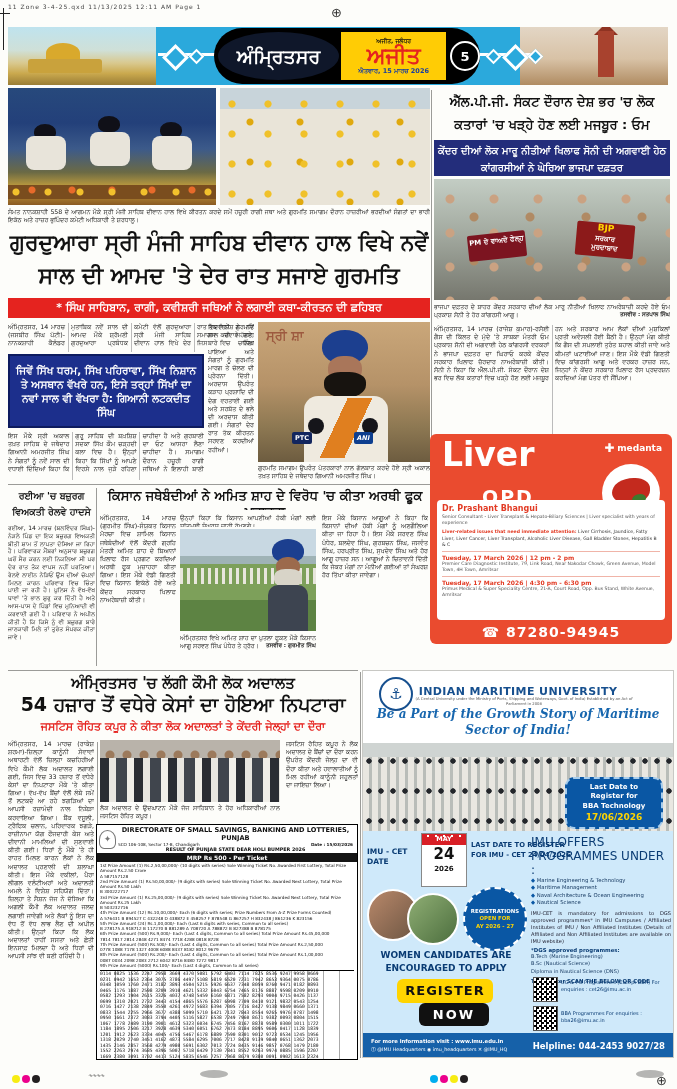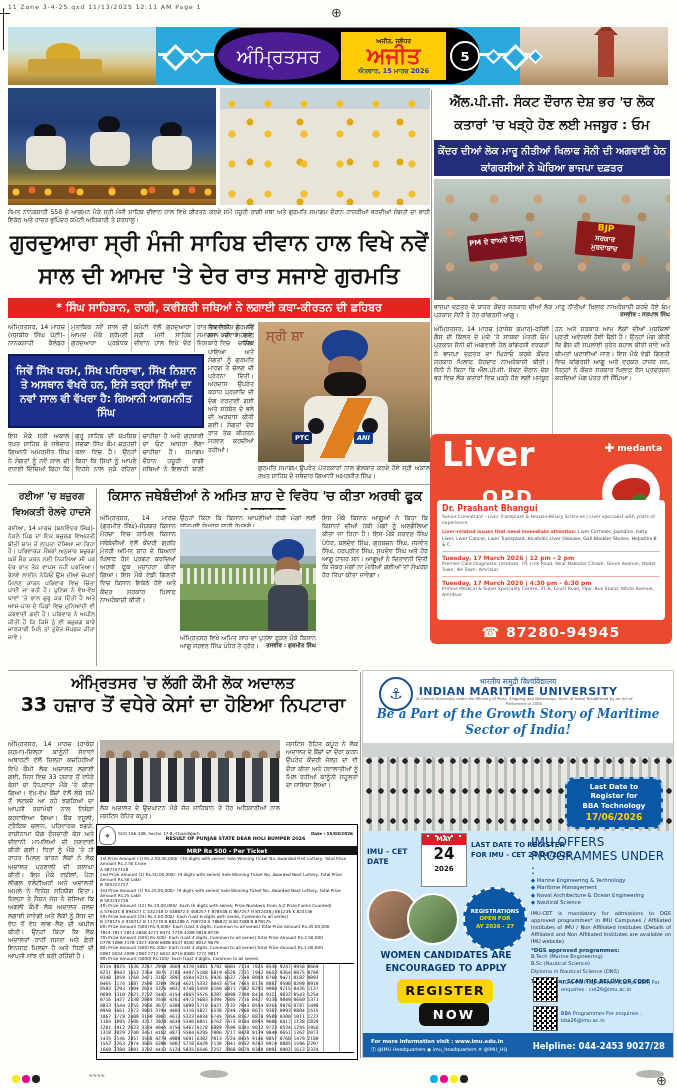--- a/index.html
+++ b/index.html
@@ -23,22 +23,22 @@
      background:linear-gradient(180deg,#bfe3ee 0%,#cfe0d8 40%,#d9c98f 62%,#caa94e 80%,#9a7d35 100%);}
   .mast-left .dome{position:absolute;left:38px;top:16px;width:34px;height:20px;background:#d9a92c;border-radius:50% 50% 8% 8%;}
   .mast-left .base{position:absolute;left:20px;top:32px;width:74px;height:14px;background:#c9a23c;border-radius:3px;}
   .mast-right{right:0;top:0;width:148px;height:58px;
      background:linear-gradient(180deg,#e3d6c5 0%,#d8c2a6 55%,#b08c62 100%);}
   .mast-right .tower{position:absolute;left:78px;top:4px;width:16px;height:46px;background:#a8422e;}
   .mast-right .spire{position:absolute;left:74px;top:-4px;width:0;height:0;border-left:12px solid transparent;border-right:12px solid transparent;border-bottom:12px solid #8f3322;}
   .diamond{width:13px;height:13px;border:3px solid #fff;background:#2ba9dc;transform:rotate(45deg);top:21px;}
   .diamond.small{width:7px;height:7px;border-width:2px;top:24px;}
   .mast-capsule{left:206px;top:1px;width:266px;height:56px;background:#000;border-radius:28px;display:flex;align-items:center;}
-  .mast-city{margin-left:4px;width:122px;height:48px;background:#4c1d95;border-radius:50%;color:#fff;
-     font-weight:normal;font-size:19px;display:flex;align-items:center;justify-content:center;}
+  .mast-city{margin-left:4px;width:122px;height:48px;background:#0f172a;border-radius:50%;color:#fff;
+     font-weight:bold;font-size:19px;display:flex;align-items:center;justify-content:center;}
   .mast-mid{width:106px;height:48px;background:#ffcc05;margin-left:2px;display:flex;flex-direction:column;align-items:center;justify-content:center;}
   .mast-edition{font-size:6px;color:#111;font-weight:bold;}
   .mast-title{font-size:22px;font-weight:bold;color:#e5231f;line-height:1;}
   .mast-date{font-size:6.5px;color:#1a3f9f;font-weight:bold;}
   .mast-page{width:26px;height:26px;margin-left:4px;border-radius:50%;background:#000;border:2px solid #fff;
      color:#fff;font-weight:bold;font-size:13px;display:flex;align-items:center;justify-content:center;}
 
   
   .vr{background:#9b9b98;width:1px;}
   .hr{background:#9b9b98;height:1px;}
@@ -268,21 +268,21 @@
     <div class="body" style="left:82px;top:44px;"></div>
     <div class="body" style="left:144px;"></div>
     <div class="flowers"></div>
   </div>
   <div class="abs s1-photoB"></div>
   <div class="abs s1-caption cap ovh">ਸੰਮਤ ਨਾਨਕਸ਼ਾਹੀ 558 ਦੇ ਆਗਮਨ ਮੌਕੇ ਸ੍ਰੀ ਮੰਜੀ ਸਾਹਿਬ ਦੀਵਾਨ ਹਾਲ ਵਿਖੇ ਕੀਰਤਨ ਕਰਦੇ ਸਮੇਂ ਹਜ਼ੂਰੀ ਰਾਗੀ ਜਥਾ ਅਤੇ ਗੁਰਮਤਿ ਸਮਾਗਮ ਦੌਰਾਨ ਹਾਜ਼ਰੀਆਂ ਭਰਦੀਆਂ ਸੰਗਤਾਂ ਦਾ ਭਾਰੀ ਇਕੱਠ ਅਤੇ ਹਾਜ਼ਰ ਭੁਪਿੰਦਰ ਕਮੇਟੀ ਅਧਿਕਾਰੀ ਤੇ ਸ਼ਰਧਾਲੂ।</div>
   <div class="abs s1-headline ovh">ਗੁਰਦੁਆਰਾ ਸ੍ਰੀ ਮੰਜੀ ਸਾਹਿਬ ਦੀਵਾਨ ਹਾਲ ਵਿਖੇ ਨਵੇਂ ਸਾਲ ਦੀ ਆਮਦ 'ਤੇ ਦੇਰ ਰਾਤ ਸਜਾਏ ਗੁਰਮਤਿ ਸਮਾਗਮ</div>
   <div class="abs s1-subhead ovh">* ਸਿੰਘ ਸਾਹਿਬਾਨ, ਰਾਗੀ, ਕਵੀਸ਼ਰੀ ਜਥਿਆਂ ਨੇ ਲਗਾਈ ਕਥਾ-ਕੀਰਤਨ ਦੀ ਛਹਿਬਰ</div>
   <div class="abs s1-top bodytxt cols4 ovh">ਅੰਮ੍ਰਿਤਸਰ, 14 ਮਾਰਚ (ਜਸਬੀਰ ਸਿੰਘ ਪੱਟੀ)-ਨਾਨਕਸ਼ਾਹੀ ਕੈਲੰਡਰ ਮੁਤਾਬਿਕ ਨਵੇਂ ਸਾਲ ਦੀ ਆਮਦ ਮੌਕੇ ਸ਼੍ਰੋਮਣੀ ਗੁਰਦੁਆਰਾ ਪ੍ਰਬੰਧਕ ਕਮੇਟੀ ਵੱਲੋਂ ਗੁਰਦੁਆਰਾ ਸ੍ਰੀ ਮੰਜੀ ਸਾਹਿਬ ਦੀਵਾਨ ਹਾਲ ਵਿਖੇ ਦੇਰ ਰਾਤ ਤੱਕ ਵਿਸ਼ੇਸ਼ ਗੁਰਮਤਿ ਸਮਾਗਮ ਕਰਵਾਏ ਗਏ, ਜਿਸ ਵਿਚ ਸਿੰਘ ਸਾਹਿਬਾਨ, ਰਾਗੀ ਤੇ ਕਵੀਸ਼ਰੀ ਜਥਿਆਂ ਨੇ ਕਥਾ-ਕੀਰਤਨ ਦੀ ਛਹਿਬਰ ਲਗਾਈ।</div>
   <div class="abs quote-box">
-      <span>ਜਿਵੇਂ ਸਿੱਖ ਧਰਮ, ਸਿੱਖ ਪਹਿਰਾਵਾ, ਸਿੱਖ ਨਿਸ਼ਾਨ ਤੇ ਅਸਥਾਨ ਵੱਖਰੇ ਹਨ, ਇਸੇ ਤਰ੍ਹਾਂ ਸਿੱਖਾਂ ਦਾ ਨਵਾਂ ਸਾਲ ਵੀ ਵੱਖਰਾ ਹੈ: ਗਿਆਨੀ ਆਗਮਨੀਤ ਸਿੰਘ</span>
+      <span>ਜਿਵੇਂ ਸਿੱਖ ਧਰਮ, ਸਿੱਖ ਪਹਿਰਾਵਾ, ਸਿੱਖ ਨਿਸ਼ਾਨ ਤੇ ਅਸਥਾਨ ਵੱਖਰੇ ਹਨ, ਇਸੇ ਤਰ੍ਹਾਂ ਸਿੱਖਾਂ ਦਾ ਨਵਾਂ ਸਾਲ ਵੀ ਵੱਖਰਾ ਹੈ: ਗਿਆਨੀ ਲਟਕਦੀਤ ਸਿੰਘ</span>
     </div>
   <div class="abs s1-bot bodytxt cols3 ovh">ਇਸ ਮੌਕੇ ਸ੍ਰੀ ਅਕਾਲ ਤਖ਼ਤ ਸਾਹਿਬ ਦੇ ਜਥੇਦਾਰ ਗਿਆਨੀ ਅਮਰਜੀਤ ਸਿੰਘ ਨੇ ਸੰਗਤਾਂ ਨੂੰ ਨਵੇਂ ਸਾਲ ਦੀ ਵਧਾਈ ਦਿੰਦਿਆਂ ਕਿਹਾ ਕਿ ਗੁਰੂ ਸਾਹਿਬ ਦੀ ਬਖ਼ਸ਼ਿਸ਼ ਸਦਕਾ ਸਿੱਖ ਕੌਮ ਚੜ੍ਹਦੀ ਕਲਾ ਵਿਚ ਹੈ। ਉਨ੍ਹਾਂ ਕਿਹਾ ਕਿ ਸਿੱਖਾਂ ਨੂੰ ਆਪਣੇ ਵਿਰਸੇ ਨਾਲ ਜੁੜੇ ਰਹਿਣਾ ਚਾਹੀਦਾ ਹੈ ਅਤੇ ਗੁਰਬਾਣੀ ਦਾ ਓਟ ਆਸਰਾ ਲੈਣਾ ਚਾਹੀਦਾ ਹੈ। ਸਮਾਗਮ ਦੌਰਾਨ ਹਜ਼ੂਰੀ ਰਾਗੀ ਜਥਿਆਂ ਨੇ ਇਲਾਹੀ ਬਾਣੀ ਦਾ ਰਸਭਿੰਨਾ ਕੀਰਤਨ ਕੀਤਾ।</div>
   <div class="abs s1-col4 bodytxt ovh">ਵਿਦਵਾਨਾਂ ਨੇ ਨਵੇਂ ਸਾਲ ਦੀ ਮਹੱਤਤਾ ਬਾਰੇ ਚਾਨਣਾ ਪਾਇਆ ਅਤੇ ਸੰਗਤਾਂ ਨੂੰ ਗੁਰਮਤਿ ਮਾਰਗ ਤੇ ਚੱਲਣ ਦੀ ਪ੍ਰੇਰਨਾ ਦਿੱਤੀ। ਅਰਦਾਸ ਉਪਰੰਤ ਕੜਾਹ ਪ੍ਰਸ਼ਾਦਿ ਦੀ ਦੇਗ ਵਰਤਾਈ ਗਈ ਅਤੇ ਸਰਬੱਤ ਦੇ ਭਲੇ ਦੀ ਅਰਦਾਸ ਕੀਤੀ ਗਈ। ਸੰਗਤਾਂ ਦੇਰ ਰਾਤ ਤੱਕ ਕੀਰਤਨ ਸਰਵਣ ਕਰਦੀਆਂ ਰਹੀਆਂ।</div>
   <div class="abs s1-photo2">
     <div class="sign">ਸ੍ਰੀ ਸ਼ਾ</div>
     <div class="turban"></div>
     <div class="face"></div>
     <div class="beard"></div>
     <div class="torso"></div>
     <div class="sash"></div>
@@ -360,33 +360,35 @@
     <span>ਅੰਮ੍ਰਿਤਸਰ ਵਿਖੇ ਅਮਿਤ ਸ਼ਾਹ ਦਾ ਪੁਤਲਾ ਫੂਕਣ ਮੌਕੇ ਕਿਸਾਨ ਆਗੂ ਸਰਵਣ ਸਿੰਘ ਪੰਧੇਰ ਤੇ ਹ੍ਰੋਰ।</span>
     <span class="credit" style="float:right;">ਤਸਵੀਰ : ਗੁਰਮੀਤ ਸਿੰਘ</span>
   </div>
   <div class="abs s4-right bodytxt ovh">ਇਸ ਮੌਕੇ ਕਿਸਾਨ ਆਗੂਆਂ ਨੇ ਕਿਹਾ ਕਿ ਕਿਸਾਨਾਂ ਦੀਆਂ ਹੱਕੀ ਮੰਗਾਂ ਨੂੰ ਅਣਗੌਲਿਆ ਕੀਤਾ ਜਾ ਰਿਹਾ ਹੈ। ਇਸ ਮੌਕੇ ਸਰਵਣ ਸਿੰਘ ਪੰਧੇਰ, ਬਲਦੇਵ ਸਿੰਘ, ਗੁਰਬਚਨ ਸਿੰਘ, ਜਸਵੰਤ ਸਿੰਘ, ਹਰਪ੍ਰੀਤ ਸਿੰਘ, ਸੁਖਦੇਵ ਸਿੰਘ ਅਤੇ ਹੋਰ ਆਗੂ ਹਾਜ਼ਰ ਸਨ। ਆਗੂਆਂ ਨੇ ਚਿਤਾਵਨੀ ਦਿੱਤੀ ਕਿ ਜੇਕਰ ਮੰਗਾਂ ਨਾ ਮੰਨੀਆਂ ਗਈਆਂ ਤਾਂ ਸੰਘਰਸ਼ ਹੋਰ ਤਿੱਖਾ ਕੀਤਾ ਜਾਵੇਗਾ।</div>
 
   <div class="abs hr" style="left:8px;top:670px;width:350px;"></div>
   <div class="abs vr" style="left:360px;top:672px;height:386px;"></div>
   <div class="abs vr" style="left:97px;top:742px;height:314px;"></div>
 
   <div class="abs s5-kicker ovh">ਅੰਮ੍ਰਿਤਸਰ 'ਚ ਲੱਗੀ ਕੌਮੀ ਲੋਕ ਅਦਾਲਤ</div>
-  <div class="abs s5-headline ovh">33 ਹਜ਼ਾਰ ਤੋਂ ਵਧੇਰੇ ਕੇਸਾਂ ਦਾ ਹੋਇਆ ਨਿਪਟਾਰਾ</div>
+  <div class="abs s5-headline ovh">54 ਹਜ਼ਾਰ ਤੋਂ ਵਧੇਰੇ ਕੇਸਾਂ ਦਾ ਹੋਇਆ ਨਿਪਟਾਰਾ</div>
+  <div class="abs s5-subhead ovh">ਜਸਟਿਸ ਰੋਹਿਤ ਕਪੂਰ ਨੇ ਕੀਤਾ ਲੋਕ ਅਦਾਲਤਾਂ ਤੇ ਕੇਂਦਰੀ ਜੇਲ੍ਹਾਂ ਦਾ ਦੌਰਾ</div>
   <div class="abs s5-left bodytxt ovh">ਅੰਮ੍ਰਿਤਸਰ, 14 ਮਾਰਚ (ਰਾਕੇਸ਼ ਸ਼ਰਮਾ)-ਜ਼ਿਲ੍ਹਾ ਕਾਨੂੰਨੀ ਸੇਵਾਵਾਂ ਅਥਾਰਟੀ ਵੱਲੋਂ ਜ਼ਿਲ੍ਹਾ ਕਚਹਿਰੀਆਂ ਵਿਖੇ ਕੌਮੀ ਲੋਕ ਅਦਾਲਤ ਲਗਾਈ ਗਈ, ਜਿਸ ਵਿਚ 33 ਹਜ਼ਾਰ ਤੋਂ ਵਧੇਰੇ ਕੇਸਾਂ ਦਾ ਨਿਪਟਾਰਾ ਮੌਕੇ 'ਤੇ ਕੀਤਾ ਗਿਆ। ਵੱਖ-ਵੱਖ ਬੈਂਚਾਂ ਵੱਲੋਂ ਲੰਬੇ ਸਮੇਂ ਤੋਂ ਲਟਕਦੇ ਆ ਰਹੇ ਝਗੜਿਆਂ ਦਾ ਆਪਸੀ ਰਜ਼ਾਮੰਦੀ ਨਾਲ ਨਿਬੇੜਾ ਕਰਵਾਇਆ ਗਿਆ। ਬੈਂਕ ਵਸੂਲੀ, ਟ੍ਰੈਫਿਕ ਚਲਾਨ, ਪਰਿਵਾਰਕ ਝਗੜੇ, ਰਾਜ਼ੀਨਾਮਾ ਯੋਗ ਫੌਜਦਾਰੀ ਕੇਸ ਅਤੇ ਦੀਵਾਨੀ ਮਾਮਲਿਆਂ ਦੀ ਸੁਣਵਾਈ ਕੀਤੀ ਗਈ। ਧਿਰਾਂ ਨੂੰ ਮੌਕੇ 'ਤੇ ਹੀ ਰਾਹਤ ਮਿਲਣ ਕਾਰਨ ਲੋਕਾਂ ਨੇ ਲੋਕ ਅਦਾਲਤ ਪ੍ਰਣਾਲੀ ਦੀ ਸ਼ਲਾਘਾ ਕੀਤੀ। ਇਸ ਮੌਕੇ ਵਕੀਲਾਂ, ਪੈਰਾ ਲੀਗਲ ਵਲੰਟੀਅਰਾਂ ਅਤੇ ਅਦਾਲਤੀ ਅਮਲੇ ਨੇ ਵਿਸ਼ੇਸ਼ ਸਹਿਯੋਗ ਦਿੱਤਾ। ਜ਼ਿਲ੍ਹਾ ਤੇ ਸੈਸ਼ਨ ਜੱਜ ਨੇ ਦੱਸਿਆ ਕਿ ਅਗਲੀ ਕੌਮੀ ਲੋਕ ਅਦਾਲਤ ਜਲਦ ਲਗਾਈ ਜਾਵੇਗੀ ਅਤੇ ਲੋਕਾਂ ਨੂੰ ਇਸ ਦਾ ਵੱਧ ਤੋਂ ਵੱਧ ਲਾਭ ਲੈਣ ਦੀ ਅਪੀਲ ਕੀਤੀ। ਉਨ੍ਹਾਂ ਕਿਹਾ ਕਿ ਲੋਕ ਅਦਾਲਤਾਂ ਰਾਹੀਂ ਸਸਤਾ ਅਤੇ ਛੇਤੀ ਇਨਸਾਫ਼ ਮਿਲਦਾ ਹੈ ਅਤੇ ਧਿਰਾਂ ਦੀ ਆਪਸੀ ਸਾਂਝ ਵੀ ਬਣੀ ਰਹਿੰਦੀ ਹੈ।</div>
   <div class="abs s5-photo">
     <div class="heads"></div>
     <div class="row"></div>
   </div>
   <div class="abs s5-caption cap ovh">ਲੋਕ ਅਦਾਲਤ ਦੇ ਉਦਘਾਟਨ ਮੌਕੇ ਜੱਜ ਸਾਹਿਬਾਨ ਤੇ ਹੋਰ ਅਧਿਕਾਰੀਆਂ ਨਾਲ ਜਸਟਿਸ ਰੋਹਿਤ ਕਪੂਰ।</div>
   <div class="abs s5-right bodytxt ovh">ਜਸਟਿਸ ਰੋਹਿਤ ਕਪੂਰ ਨੇ ਲੋਕ ਅਦਾਲਤ ਦੇ ਬੈਂਚਾਂ ਦਾ ਦੌਰਾ ਕਰਨ ਉਪਰੰਤ ਕੇਂਦਰੀ ਜੇਲ੍ਹ ਦਾ ਵੀ ਦੌਰਾ ਕੀਤਾ ਅਤੇ ਹਵਾਲਾਤੀਆਂ ਨੂੰ ਮਿਲ ਰਹੀਆਂ ਕਾਨੂੰਨੀ ਸਹੂਲਤਾਂ ਦਾ ਜਾਇਜ਼ਾ ਲਿਆ।</div>
 
   <div class="abs lottery">
     <div class="lot-head">
       <div class="lot-emblem">✦</div>
       <div class="lot-headtxt">
+        <div class="lot-org">DIRECTORATE OF SMALL SAVINGS, BANKING AND LOTTERIES, PUNJAB</div>
         <div class="lot-subrow">
           <span>SCO 106-108, Sector 17-B, Chandigarh</span>
           <span style="font-weight:bold;">Date : 15/03/2026</span>
         </div>
         <div class="lot-result">RESULT OF PUNJAB STATE DEAR HOLI BUMPER 2026</div>
       </div>
     </div>
     <div class="lot-bar">MRP Rs 500 - Per Ticket</div>
     <div class="lot-lines">
         <div class="lot-line">1st Prize Amount (1) Rs.2,50,00,000/- (10 digits with series)  Sole Winning Ticket No. Awarded First Lottery, Total Prize Amount Rs.2.50 Crore</div>
@@ -423,21 +425,20 @@
         <div class="lot-grid-row">1318 2029 2740 3451 4162 4873 5584 6295 7006 7717 8428 9139 9840 0651 1362 2073</div>
         <div class="lot-grid-row">1435 2146 2857 3568 4279 4980 5691 6302 7013 7724 8435 9146 9857 0768 1479 2180</div>
         <div class="lot-grid-row">1552 2263 2974 3685 4396 5007 5718 6429 7130 7841 8552 9263 9974 0885 1596 2207</div>
         <div class="lot-grid-row">1669 2380 3091 3702 4413 5124 5835 6546 7257 7968 8679 9380 0091 0902 1613 2324</div>
       </div>
 
   </div>
 
   <div class="abs imu">
     <div class="imu-logo">⚓</div>
-    <div class="imu-hindi">भारतीय समुद्री विश्वविद्यालय</div>
     <div class="imu-name">INDIAN MARITIME UNIVERSITY</div>
     <div class="imu-sub">(A Central University under the Ministry of Ports, Shipping and Waterways, Govt. of India) Established by an Act of Parliament in 2008</div>
     <div class="imu-tagline">Be a Part of the Growth Story of Maritime Sector of India!</div>
     <div class="imu-photo">
         <div class="rows"></div>
       </div>
     <div class="imu-badge1">
       <div>Last Date to</div>
       <div>Register for</div>
       <div>BBA Technology</div>

